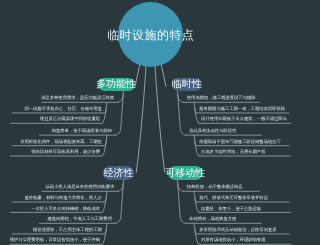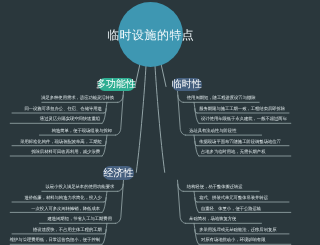--- a/index.html
+++ b/index.html
@@ -100,19 +100,22 @@
     <div class="leaf R" style="left: 201px; top: 150.1px; width: 175px;">占地多为临时用地，无需长期产权</div>
     <div class="pill" style="left: 102.7px; top: 166.4px; width: 31.7px; height: 13.8px; background: rgb(70, 96, 127);">
       <span>经济性</span>
     </div>
     <div class="leaf L" style="right: 185.78px; top: 185.4px; width: 160px;">以最小投入满足基本的使用功能要求</div>
     <div class="leaf L" style="right: 198.2px; top: 196.1px; width: 175px;">造价低廉，材料与构造力求简化，投入少</div>
     <div class="leaf L" style="right: 200px; top: 206.5px; width: 175px;">一次投入可多次周转摊销，降低成本</div>
     <div class="leaf L" style="right: 188.08px; top: 217.4px; width: 160px;">建造周期短，节省人工与工期费用</div>
     <div class="leaf L" style="right: 198.2px; top: 228px; width: 175px;">搭设速度快，不占用主体工程的工期</div>
     <div class="leaf L" style="right: 200px; top: 238.4px; width: 175px;">维护与管理费用低，日常运营负担小，便于控制</div>
+    <div class="pill" style="left: 167.5px; top: 166.4px; width: 35.5px; height: 13.8px; background: rgb(47, 174, 146);">
+      <span>可移动性</span>
+    </div>
     <div class="leaf R" style="left: 186.78px; top: 185.4px; width: 160px;">结构轻便，易于整体搬迁转运</div>
     <div class="leaf R" style="left: 199.2px; top: 196.1px; width: 175px;">箱式、拼装式单元可整体吊装并转运</div>
     <div class="leaf R" style="left: 201px; top: 206.5px; width: 175px;">自重轻、体量小，便于公路运输</div>
     <div class="leaf R" style="left: 189.08px; top: 217.4px; width: 160px;">基础简易，场地恢复方便</div>
     <div class="leaf R" style="left: 199.2px; top: 228px; width: 175px;">多采用浅埋或无基础做法，迁移后易复原</div>
     <div class="leaf R" style="left: 201px; top: 238.4px; width: 175px;">对原有场地扰动小，环境影响有限</div>
   </div>
 
 </body></html>

